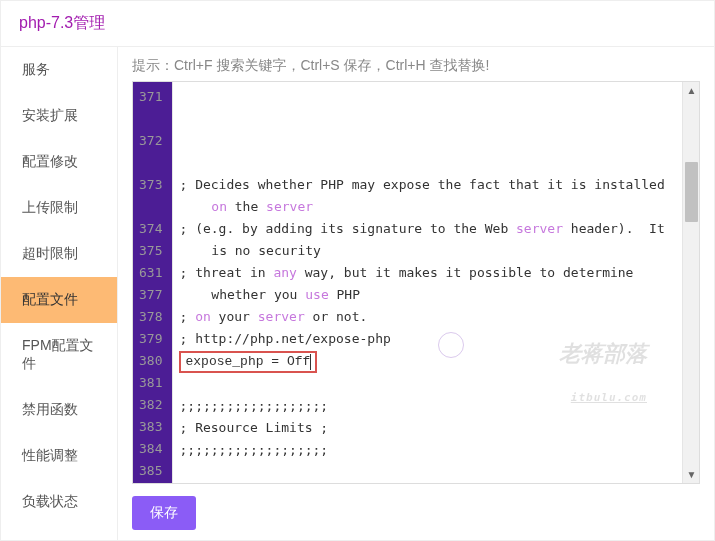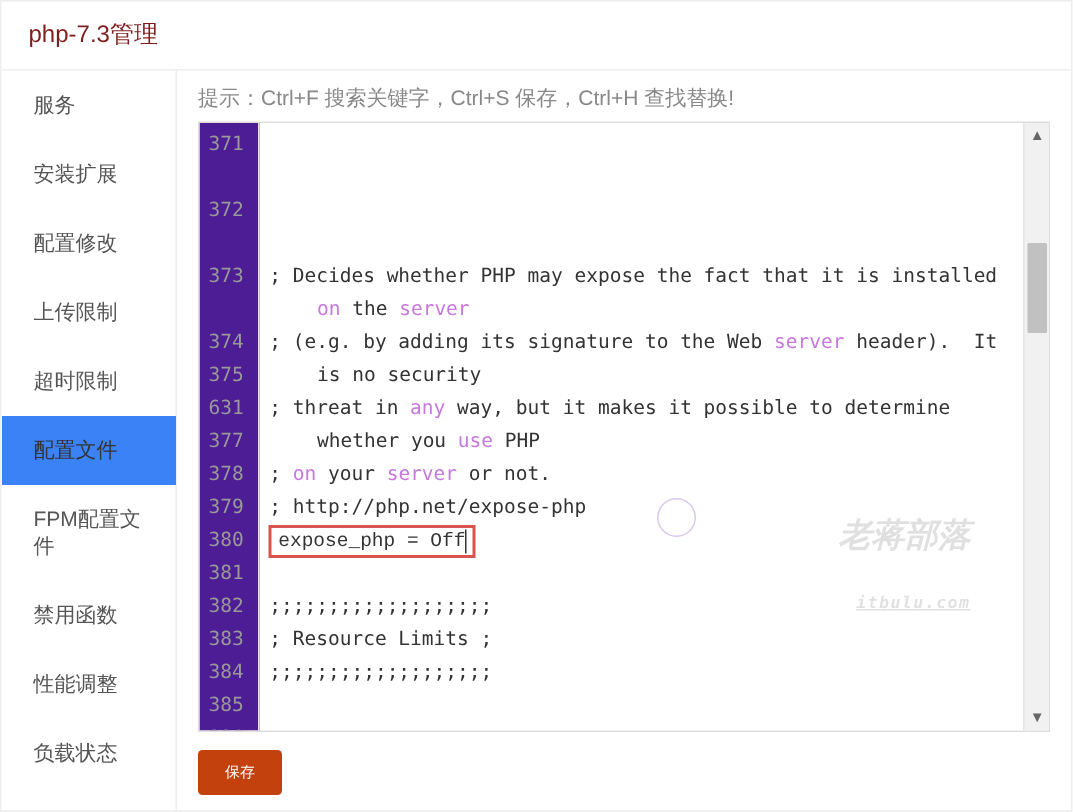--- a/index.html
+++ b/index.html
@@ -1,44 +1,44 @@
 <!DOCTYPE html>
 <html><head>
 <meta charset="utf-8">
 <style>
 * { margin: 0; padding: 0; box-sizing: border-box; }
 body { font-family: "Microsoft YaHei", Arial, sans-serif; font-size: 14px; color: #333; background: #fff; width: 715px; height: 541px; overflow: hidden; border: 1px solid #eee; }
 
-.header { padding: 12px 18px; border-bottom: 1px solid #eee; font-size: 16px; color: #7f1d1d; }
+.header { padding: 12px 18px; border-bottom: 1px solid #eee; font-size: 16px; color: #a21caf; }
 
 .container { display: flex; height: calc(100% - 46px); }
 
 .sidebar { width: 117px; border-right: 1px solid #eee; overflow-y: auto; }
 .sidebar-item { padding: 14px 18px; font-size: 14px; color: #555; cursor: pointer; border-left: 3px solid transparent; }
-.sidebar-item.active { background: #3b82f6; color: #333; }
+.sidebar-item.active { background: #fdba74; color: #333; }
 
 .main { flex: 1; display: flex; flex-direction: column; padding: 10px 14px 10px 14px; overflow: hidden; }
 .hint { color: #888; font-size: 14px; margin-bottom: 6px; }
 
 .editor-wrap { flex: 1; border: 1px solid #ddd; display: flex; overflow: hidden; position: relative; }
 .gutter { background: #4c1d95; color: #999; text-align: right; padding: 4px 10px 4px 6px; font-family: Consolas, monospace; font-size: 13px; line-height: 22px; user-select: none; border-right: 1px solid #e5e5e5; }
 .code { flex: 1; padding: 4px 6px; font-family: Consolas, monospace; font-size: 13px; line-height: 22px; white-space: pre-wrap; word-break: break-word; overflow: hidden; position: relative; }
 .code-line { min-height: 22px; }
 .wrap-line { padding-left: 24px; }
 .tok-kw { color: #c678dd; }
 .tok-plain { color: #333; }
 .highlight-box { border: 2px solid #d9534f; display: inline-block; padding: 0 4px; line-height: 18px; font-family: Liberation Mono, monospace; }
 .cursor-mark { border-left: 1px solid #333; display: inline-block; height: 16px; vertical-align: middle; }
 
 .scrollbar { position: absolute; right: 0; top: 0; width: 17px; height: 100%; background: #f1f1f1; border-left: 1px solid #e5e5e5; }
 .scroll-arrow { width: 17px; height: 17px; display: flex; align-items: center; justify-content: center; color: #666; font-size: 10px; cursor: pointer; }
 .scroll-thumb { position: absolute; left: 2px; width: 13px; background: #c1c1c1; top: 80px; height: 60px; border-radius: 1px; }
 
 .footer { padding: 12px 0 0 0; }
-.save-btn { background: #c2410c; color: #fff; border: none; padding: 8px 18px; font-size: 10px; border-radius: 3px; cursor: pointer; }
+.save-btn { background: #8b5cf6; color: #fff; border: none; padding: 8px 18px; font-size: 14px; border-radius: 3px; cursor: pointer; }
 
 .watermark { position: absolute; right: 52px; bottom: 30px; color: rgba(0,0,0,0.12); font-size: 22px; font-weight: bold; font-style: italic; pointer-events: none; }
 .watermark small { display:block; font-size:11px; letter-spacing:1px; text-align:right;text-decoration:underline; }
 .ghost-circle { position:absolute; width:26px; height:26px; border:1px solid rgba(150,100,200,0.35); border-radius:50%; pointer-events:none; }
 </style>
 </head>
 <body>
 
 <div class="header">php-7.3管理</div>
 

